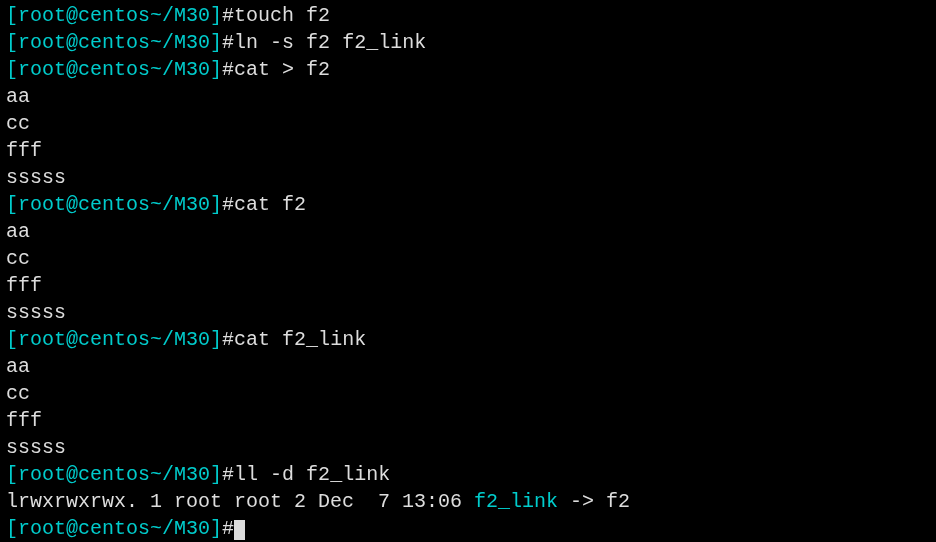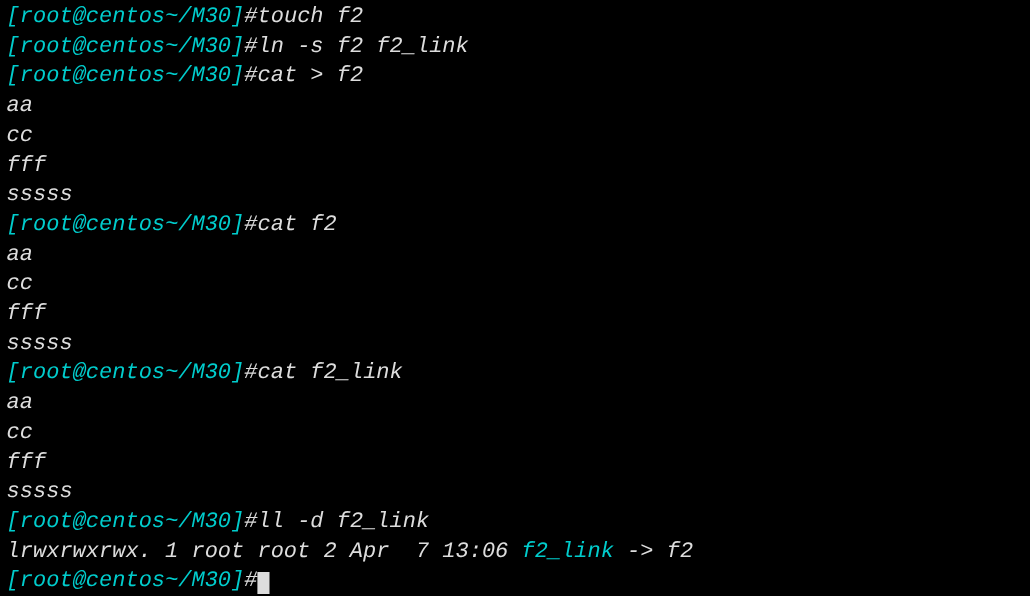--- a/index.html
+++ b/index.html
@@ -13,21 +13,20 @@
       font-size: 20px;
       line-height: 1.35;
       color: #ffffff;
       padding: 2px 6px;
       width: 936px;
       height: 542px;
       overflow: hidden;
     }
     .line {
       white-space: pre;
-      font-style: italic;
     }
     .cyan {
       color: #00cccc;
     }
     .white {
       color: #dddddd;
     }
     .cursor {
       background-color: #dddddd;
       color: #000000;
@@ -60,15 +59,15 @@
 
 <div class="line"><span class="cyan">[</span><span class="cyan">root@centos</span><span class="cyan">~/</span><span class="cyan">M30</span><span class="cyan">]</span><span class="white">#</span><span class="white">cat f2_link</span></div>
 
 <div class="line white">aa</div>
 <div class="line white">cc</div>
 <div class="line white">fff</div>
 <div class="line white">sssss</div>
 
 <div class="line"><span class="cyan">[</span><span class="cyan">root@centos</span><span class="cyan">~/</span><span class="cyan">M30</span><span class="cyan">]</span><span class="white">#</span><span class="white">ll -d f2_link</span></div>
 
-<div class="line"><span class="white">lrwxrwxrwx. 1 root root 2 Apr  7 13:06 </span><span class="cyan">f2_link</span><span class="white"> -&gt; </span><span class="white">f2</span></div>
+<div class="line"><span class="white">lrwxrwxrwx. 1 root root 2 Dec  7 13:06 </span><span class="cyan">f2_link</span><span class="white"> -&gt; </span><span class="white">f2</span></div>
 
 <div class="line"><span class="cyan">[</span><span class="cyan">root@centos</span><span class="cyan">~/</span><span class="cyan">M30</span><span class="cyan">]</span><span class="white">#</span><span class="cursor"></span></div>
 
 </body></html>

